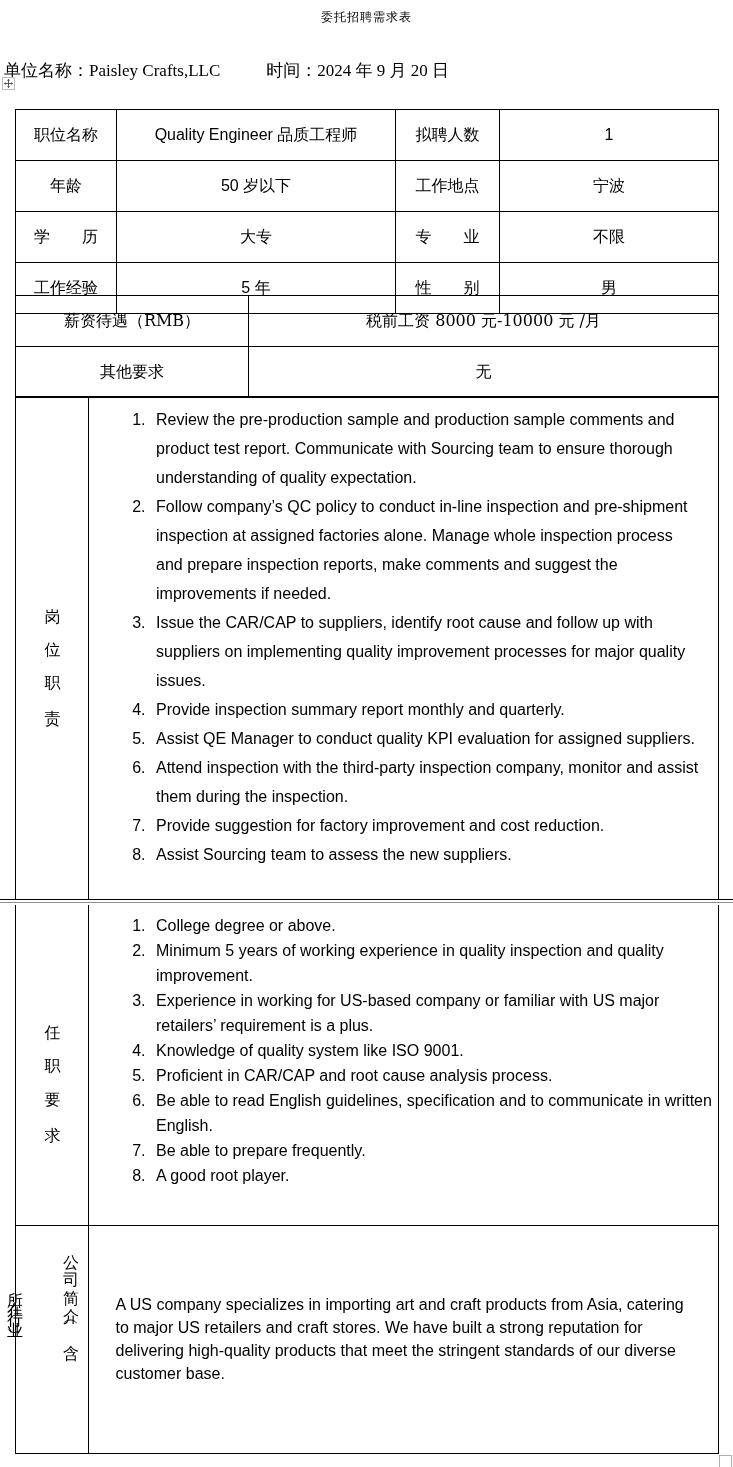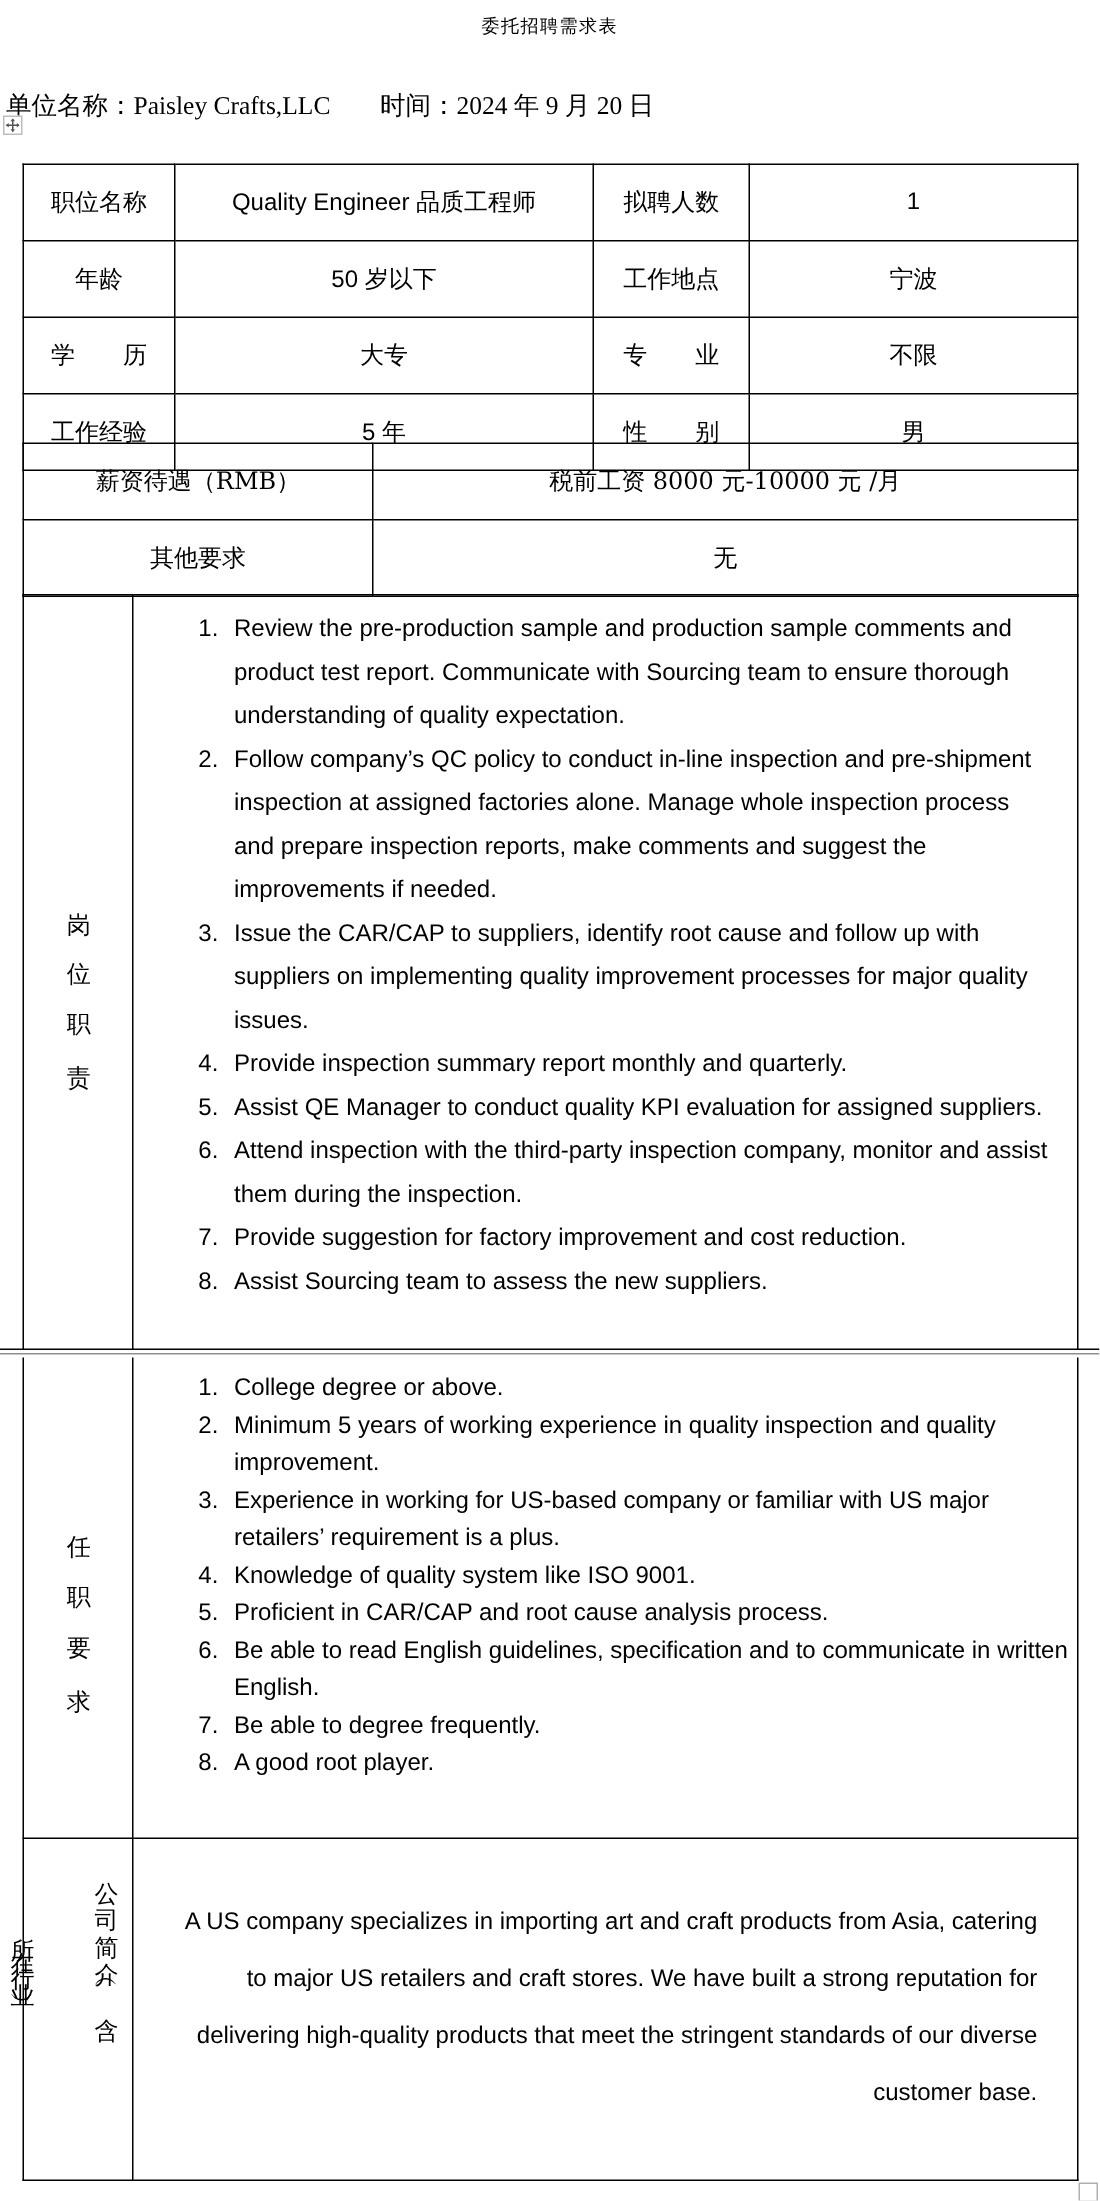--- a/index.html
+++ b/index.html
@@ -17,21 +17,21 @@
   .doc-title {
     position:absolute; top:9px; left:0; width:733px;
     text-align:center;
     font-size:12px; letter-spacing:1px;
   }
   .header-line {
     position:absolute; top:59px; left:4px;
     font-size:17px; white-space:nowrap;
   }
   .header-line .latin { font-family:"Liberation Serif","DejaVu Serif",serif; }
-  .header-line .time-label { margin-left:33px; }
+  .header-line .time-label { margin-left:46px; }
 
   
   .move-handle {
     position:absolute; left:2px; top:77px;
     width:13px; height:13px;
     border:1px solid #bdbdbd; background:#fff;
     display:flex; align-items:center; justify-content:center;
   }
   .resize-handle {
     position:absolute; left:719px; top:1455px;
@@ -94,22 +94,22 @@
   }
   ol.num-list li { padding-left:6px; }
   ol.duties li { line-height:29px; }
   ol.quals  { padding-right:6px; }
   ol.quals li { line-height:25px; }
 
   
   .comp-text-cell { vertical-align:middle; }
   .comp-text {
     width:576px; margin:0 auto;
-    font-size:16px; line-height:38px;
-    text-align:right;
+    font-size:16px; line-height:23px;
+    text-align:left;
   }
 
   
   .split-line { position:absolute; left:0; width:733px; height:1px; }
   .split-black { top:899px; background:#000; }
   .split-gray  { top:902px; background:#8f8f8f; }
 </style>
 </head>
 <body>
 
@@ -226,21 +226,21 @@
       </td>
       <td class="list-cell">
         <ol class="num-list quals">
 
         <li>College degree or above.</li>
             <li>Minimum 5 years of working experience in quality inspection and quality improvement.</li>
             <li>Experience in working for US-based company or familiar with US major retailers’ requirement is a plus.</li>
             <li>Knowledge of quality system like ISO 9001.</li>
             <li>Proficient in CAR/CAP and root cause analysis process.</li>
             <li>Be able to read English guidelines, specification and to communicate in written English.</li>
-            <li>Be able to degree frequently.</li>
+            <li>Be able to prepare frequently.</li>
             <li>A good root player.</li>
           </ol>
       </td>
     </tr>
     <tr class="row-comp">
       <td class="comp-label-cell">
         <span class="comp-vline right">公司简介（含</span>
         <span class="comp-vline left">所在行业）</span>
       </td>
       <td class="comp-text-cell">

